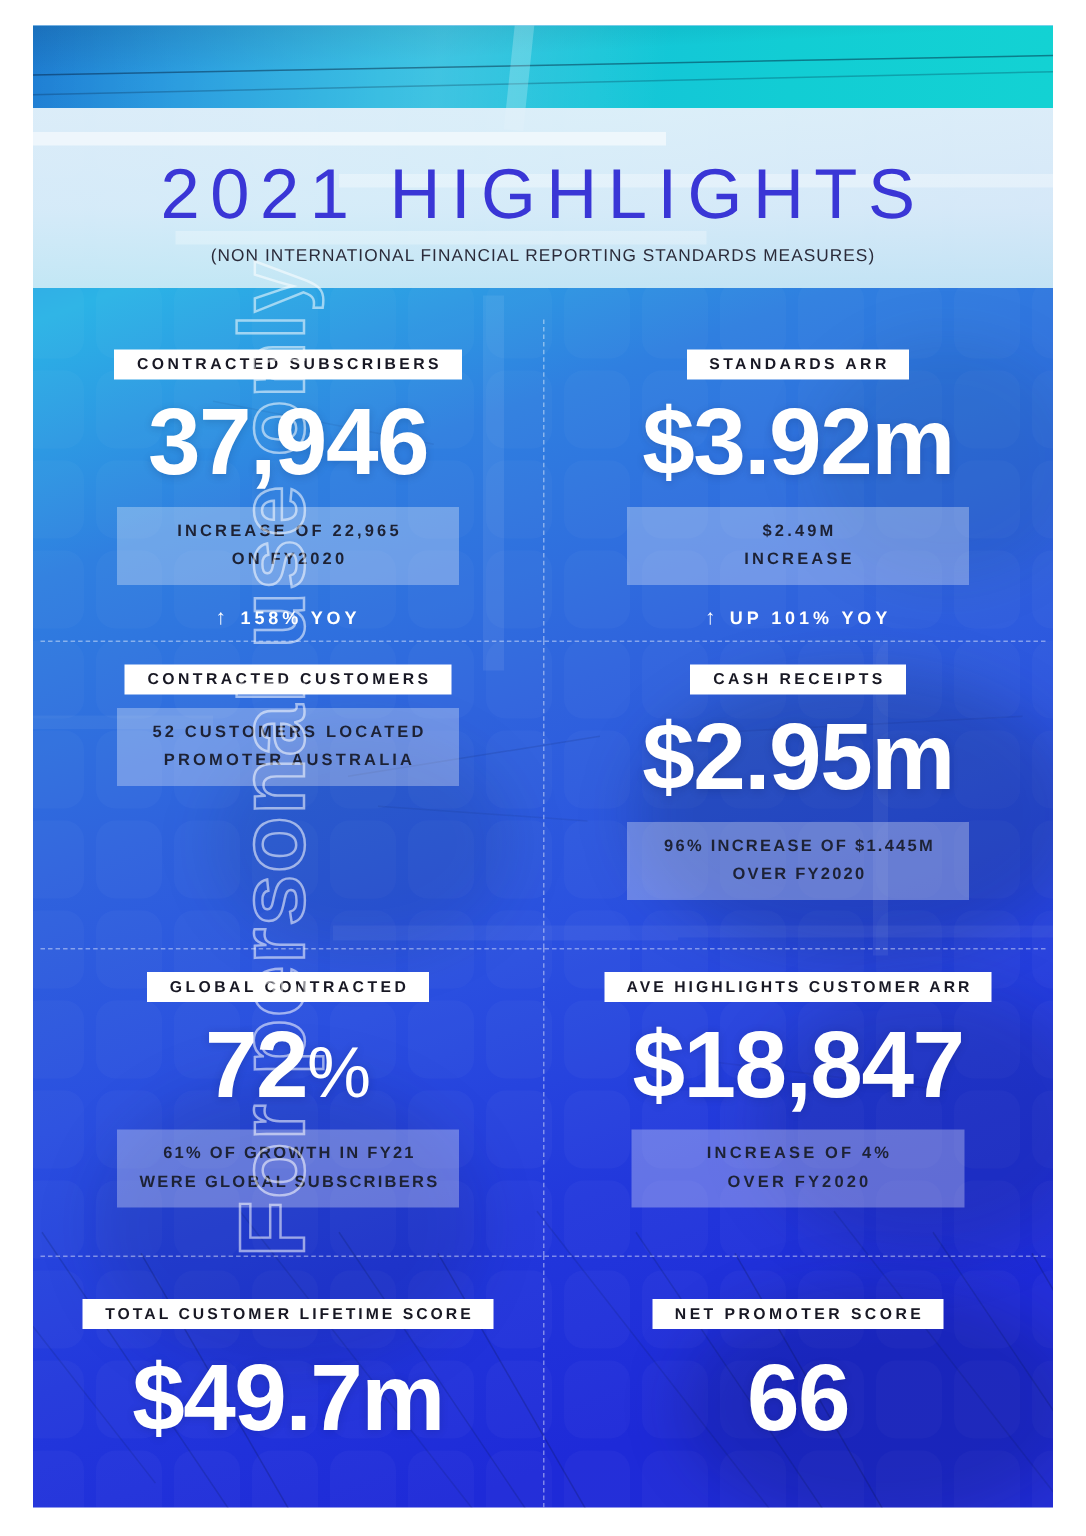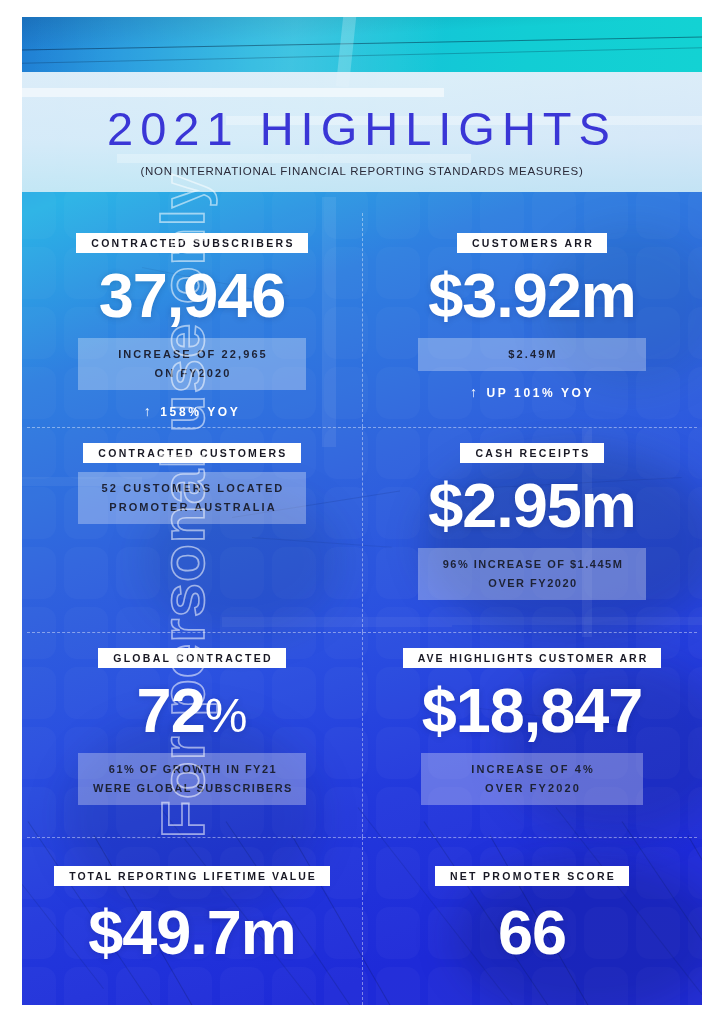--- a/index.html
+++ b/index.html
@@ -569,24 +569,25 @@
       <div class="subbox" style="width:228px;">
         <span>INCREASE OF 22,965</span>
         <span>ON FY2020</span>
       </div>
       <div class="yoy">
         <span class="arrow">↑</span><span>158% YOY</span>
       </div>
     </div>
 
     <div class="stat" style="left:340px; top:216px; width:340px;">
-      <div class="chip">CUSTOMERS ARR</div>
+      <div class="chip">STANDARDS ARR</div>
       <div class="bignum">$3.92m</div>
       <div class="subbox" style="width:228px;">
         <span>$2.49M</span>
+        <span>INCREASE</span>
       </div>
       <div class="yoy">
         <span class="arrow">↑</span><span>UP 101% YOY</span>
       </div>
     </div>
 
     <div class="stat" style="left:0; top:426px; width:340px;">
       <div class="chip">CONTRACTED CUSTOMERS</div>
       <div class="subbox" style="width:228px;">
         <span>52 CUSTOMERS LOCATED</span>
@@ -615,21 +616,21 @@
     <div class="stat" style="left:340px; top:631px; width:340px;">
       <div class="chip" style="letter-spacing:2.0px;">AVE HIGHLIGHTS CUSTOMER ARR</div>
       <div class="bignum">$18,847</div>
       <div class="subbox" style="width:222px;">
         <span>INCREASE OF 4%</span>
         <span>OVER FY2020</span>
       </div>
     </div>
 
     <div class="stat" style="left:0; top:849px; width:340px;">
-      <div class="chip" style="letter-spacing:2.0px;">TOTAL REPORTING LIFETIME VALUE</div>
+      <div class="chip" style="letter-spacing:2.0px;">TOTAL CUSTOMER LIFETIME SCORE</div>
       <div class="bignum" style="margin-top:12px;">$49.7m</div>
     </div>
 
     <div class="stat" style="left:340px; top:849px; width:340px;">
       <div class="chip">NET PROMOTER SCORE</div>
       <div class="bignum" style="margin-top:12px;">66</div>
     </div>
 
   </div>
 

